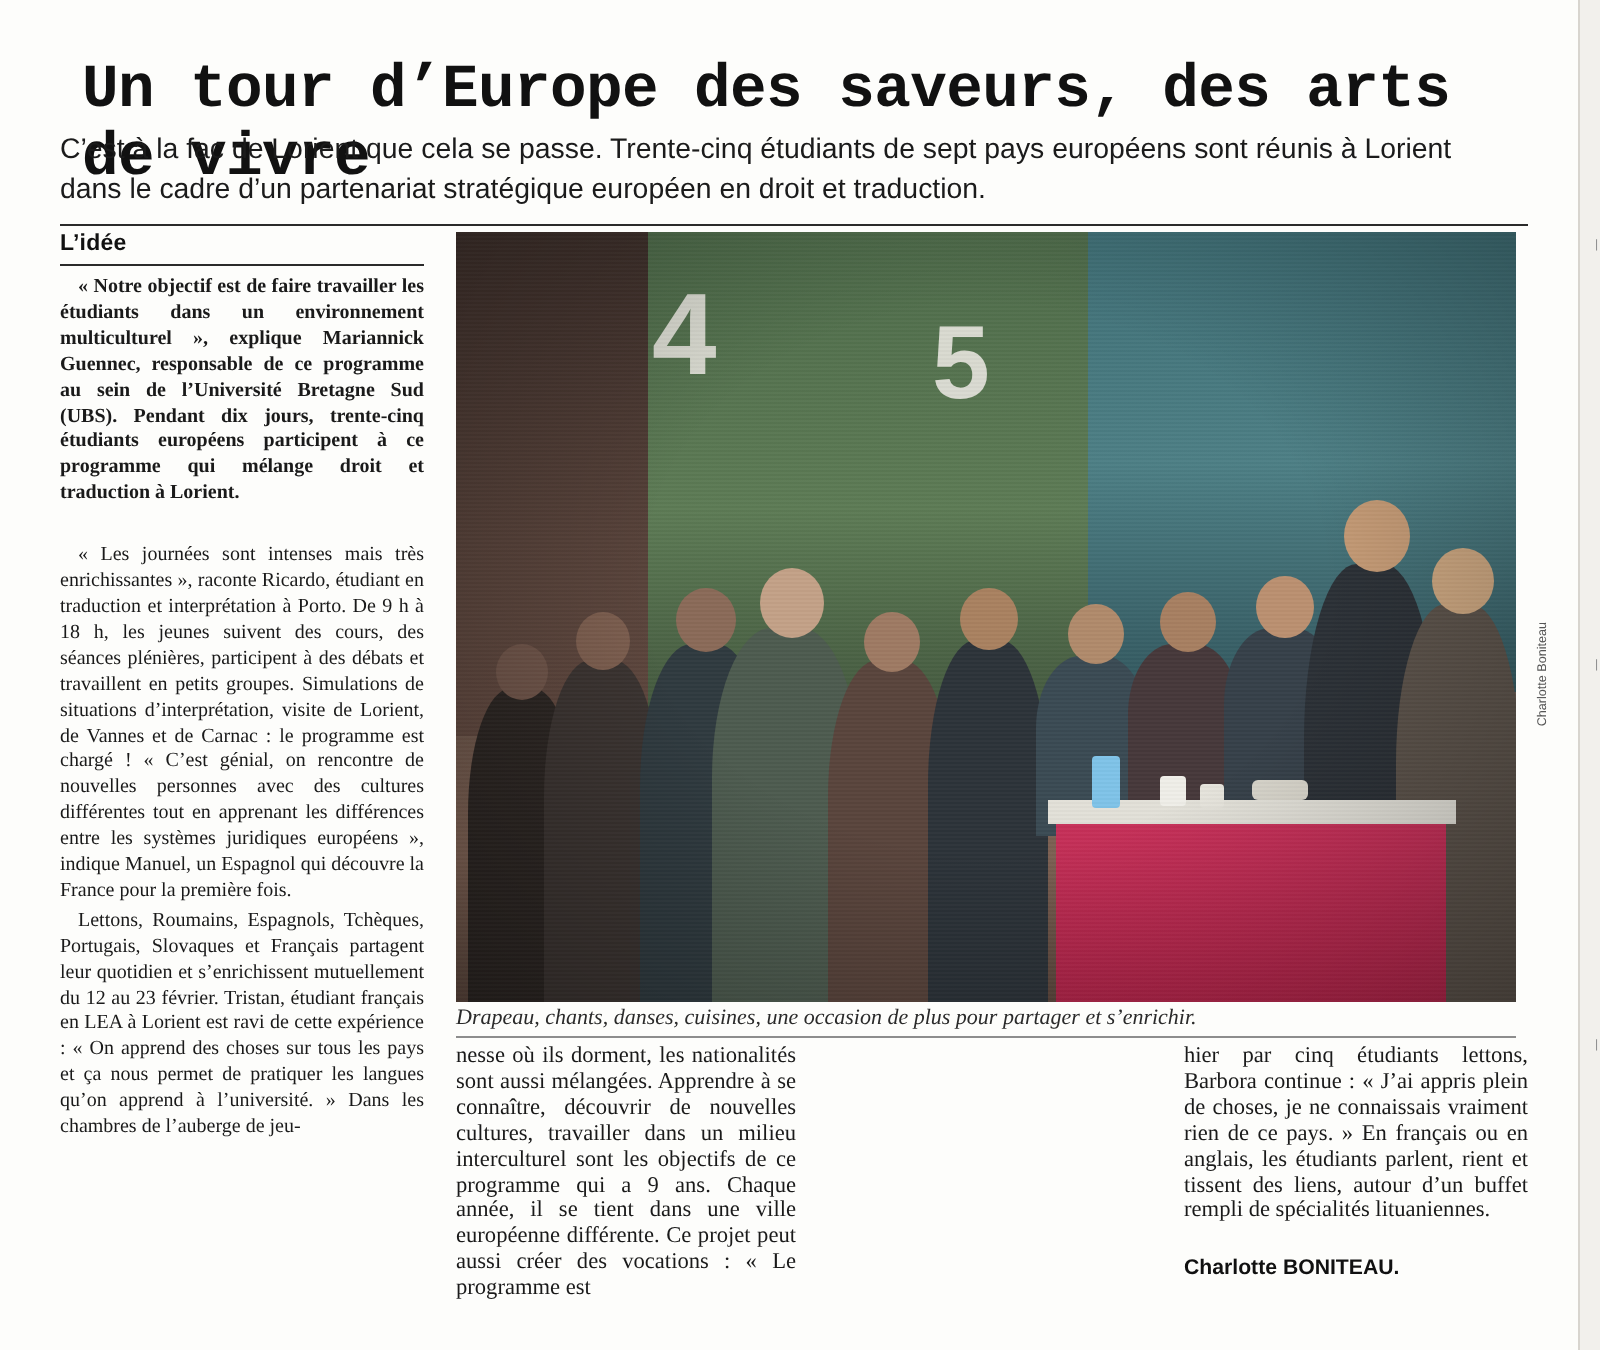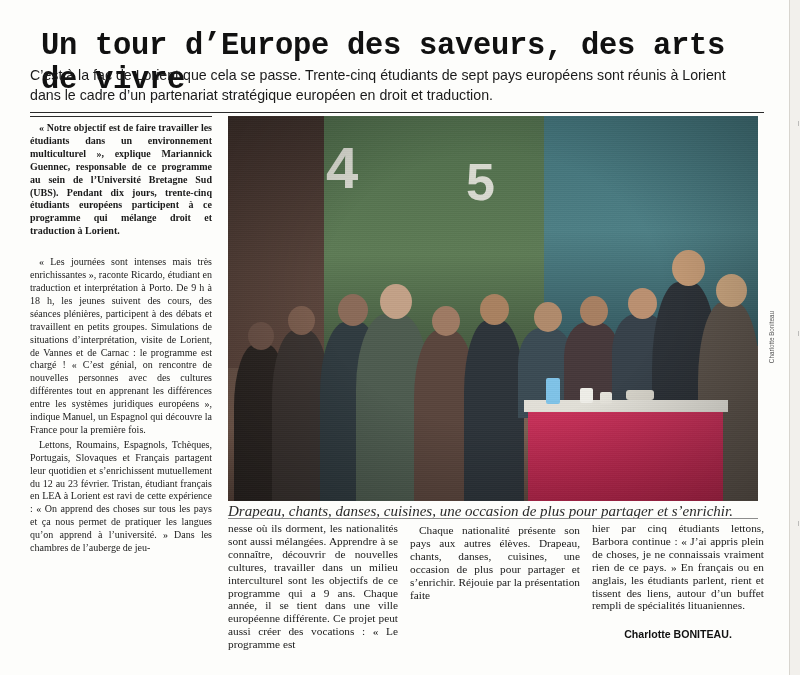--- a/index.html
+++ b/index.html
@@ -139,21 +139,21 @@
     color: #555;
     white-space: nowrap;
   }
   .caption {
     position: absolute;
     left: 228px;
     top: 503px;
     width: 530px;
     font-family: "Liberation Serif", serif;
     font-style: italic;
-    font-size: 15px;
+    font-size: 11px;
     color: #2a2a2a;
   }
   .caption-rule {
     position: absolute;
     left: 228px;
     top: 518px;
     width: 530px;
     height: 1px;
     background: #8d8d8d;
   }
@@ -171,21 +171,21 @@
   .col-bottom p { margin: 0; text-indent: 9px; }
   .col-b1 { left: 228px; }
   .col-b2 { left: 410px; }
   .col-b3 { left: 592px; width: 172px; }
 
   .signature {
     position: absolute;
     left: 592px;
     top: 628px;
     width: 172px;
-    text-align: center;
+    text-align: left;
     font-family: "Liberation Sans", sans-serif;
     font-size: 10.6px;
     font-weight: bold;
     color: #111;
   }
 
   
   .ph-wall-left {
     position: absolute; left: 0; top: 0; width: 96px; height: 385px;
     background: linear-gradient(180deg, #3d2f2a 0%, #564139 40%, #6b5045 100%);
@@ -249,20 +249,21 @@
     <div class="frag" style="top:520px;">|</div>
   </div>
 
   <h1 class="headline">Un tour d’Europe des saveurs, des arts de vivre</h1>
 
   <div class="standfirst">C’est à la fac de Lorient que cela se passe. Trente-cinq étudiants de sept pays européens sont réunis à Lorient dans le cadre d’un partenariat stratégique européen en droit et traduction.</div>
 
   <div class="rule-top"></div>
 
   <div class="col-left">
+    <div class="kicker">L’idée</div>
     <div class="kicker-rule"></div>
     <div class="body-text bold">
       <p class="first">« Notre objectif est de faire travailler les étudiants dans un environnement multiculturel », explique Mariannick Guennec, responsable de ce programme au sein de l’Université Bretagne Sud (UBS). Pendant dix jours, trente-cinq étudiants européens participent à ce programme qui mélange droit et traduction à Lorient.</p>
     </div>
     <div class="body-text" style="margin-top:18px;">
       <p>« Les journées sont intenses mais très enrichissantes », raconte Ricardo, étudiant en traduction et interprétation à Porto. De 9 h à 18 h, les jeunes suivent des cours, des séances plénières, participent à des débats et travaillent en petits groupes. Simulations de situations d’interprétation, visite de Lorient, de Vannes et de Carnac : le programme est chargé ! « C’est génial, on rencontre de nouvelles personnes avec des cultures différentes tout en apprenant les différences entre les systèmes juridiques européens », indique Manuel, un Espagnol qui découvre la France pour la première fois.</p>
     </div>
     <div class="body-text" style="margin-top:2px;">
       <p>Lettons, Roumains, Espagnols, Tchèques, Portugais, Slovaques et Français partagent leur quotidien et s’enrichissent mutuellement du 12 au 23 février. Tristan, étudiant français en LEA à Lorient est ravi de cette expérience : « On apprend des choses sur tous les pays et ça nous permet de pratiquer les langues qu’on apprend à l’université. » Dans les chambres de l’auberge de jeu-</p>
     </div>
@@ -324,21 +325,20 @@
   </div>
 
   <div class="caption">Drapeau, chants, danses, cuisines, une occasion de plus pour partager et s’enrichir.</div>
   <div class="caption-rule"></div>
 
   <div class="col-bottom col-b1">
     <p style="text-indent:0;">nesse où ils dorment, les nationalités sont aussi mélangées. Apprendre à se connaître, découvrir de nouvelles cultures, travailler dans un milieu interculturel sont les objectifs de ce programme qui a 9 ans. Chaque année, il se tient dans une ville européenne différente. Ce projet peut aussi créer des vocations : « Le programme est</p>
   </div>
 
   <div class="col-bottom col-b2">
-    <p style="margin-top:2px;">Chaque nationalité présente son pays aux autres élèves. Drapeau, chants, danses, cuisines, une occasion de plus pour partager et s’enrichir. Réjouie par la présentation faite</p>
   </div>
 
   <div class="col-bottom col-b3">
     <p style="text-indent:0;">hier par cinq étudiants lettons, Barbora continue : « J’ai appris plein de choses, je ne connaissais vraiment rien de ce pays. » En français ou en anglais, les étudiants parlent, rient et tissent des liens, autour d’un buffet rempli de spécialités lituaniennes.</p>
   </div>
 
   <div class="signature">Charlotte BONITEAU.</div>
 
 </div>
 

